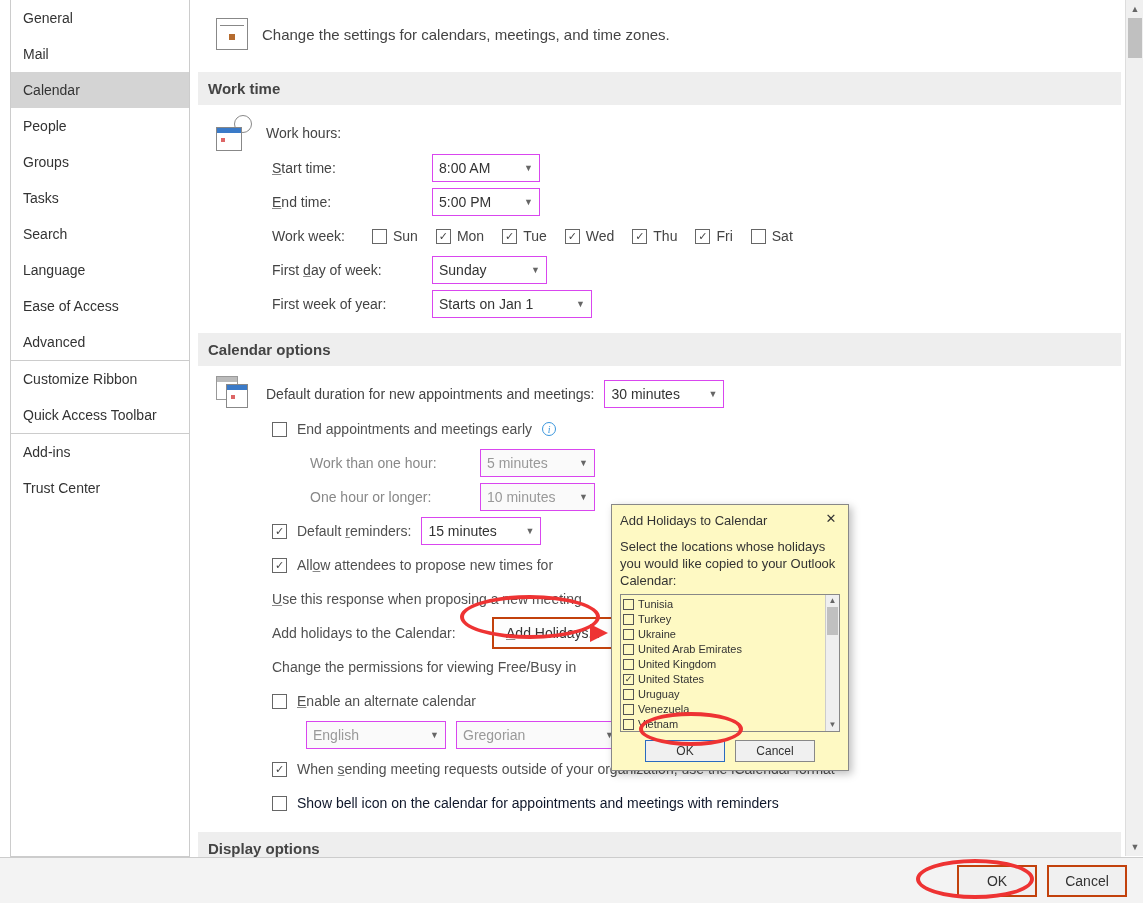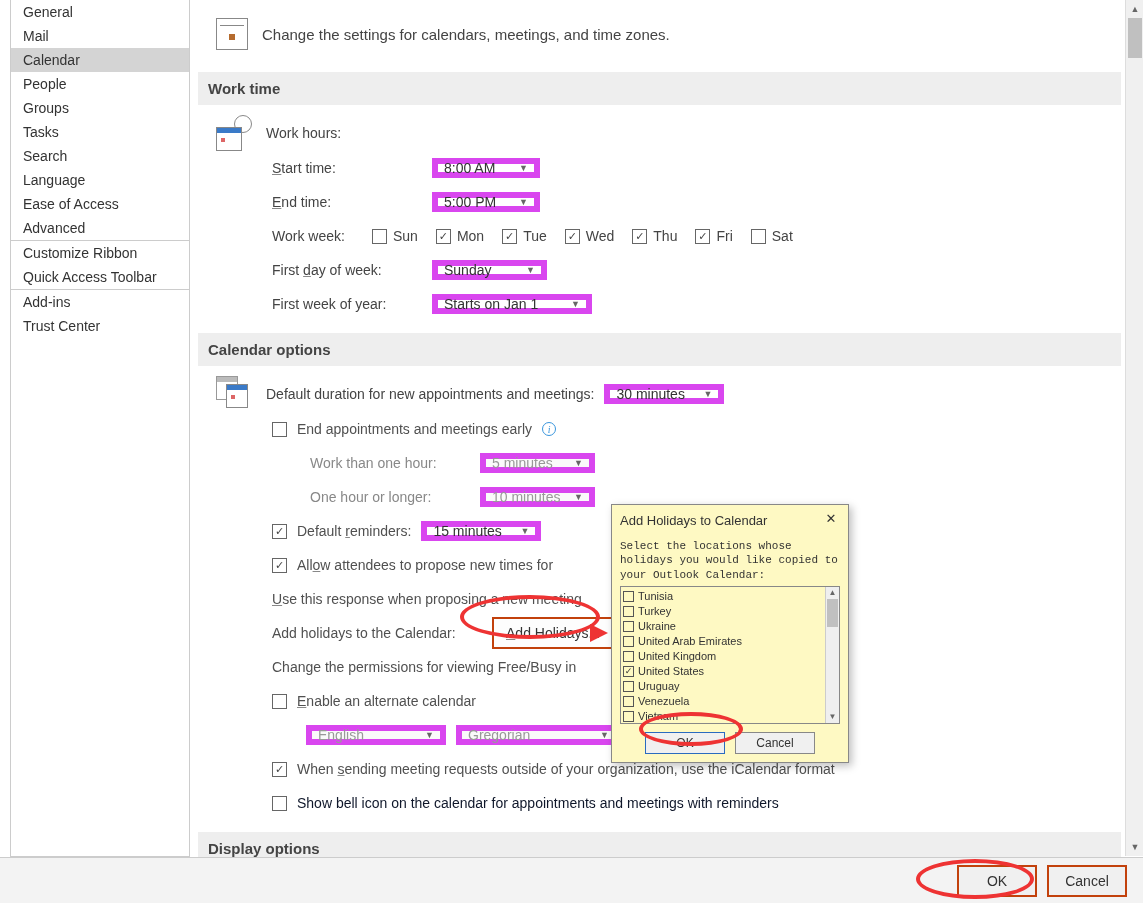--- a/index.html
+++ b/index.html
@@ -23,21 +23,21 @@
   .sidebar {
     width: 180px;
     border: 1px solid #ccc;
     border-top: none;
     background: #fff;
     margin-left: 10px;
     margin-top: 0;
     position: relative;
   }
   .sidebar-item {
-    padding: 4px 12px;
+    padding: 10px 12px;
     cursor: pointer;
     color: #333;
     font-size: 14px;
   }
   .sidebar-item.selected { background: #d4d4d4; }
   .sidebar-divider {
     border-top: 1px solid #ccc;
     margin: 0;
   }
   .main {
@@ -186,28 +186,28 @@
   }
   .indent-col {
     width: 50px;
     flex-shrink: 0;
   }
   .label {
     color: #444;
   }
   .u { text-decoration: underline; text-decoration-color: #888; }
   .dropdown {
-    border: 6px solid #d946ef;
+    border: 1px solid #d946ef;
     background: #fff;
     padding: 3px 6px;
     display: inline-flex;
     align-items: center;
     justify-content: space-between;
     min-width: 100px;
-    height: 20px;
+    height: 28px;
     cursor: pointer;
   }
   .dropdown.disabled { color: #999; background: #fafafa; }
   .caret {
     font-size: 9px; color: #666; margin-left: 6px;
   }
   .caret::before { content: "▼"; }
   .chk {
     width: 15px; height: 15px;
     border: 1px solid #666;
@@ -314,25 +314,24 @@
     cursor: pointer;
     font-size: 13px;
     text-align: center;
     line-height: 16px;
     color: #333;
   }
   .dialog-body {
     padding: 4px 8px 8px 8px;
   }
   .dialog-inst {
-    font-size: 11px;
+    font-size: 13px;
     color: #333;
     line-height: 1.3;
     margin-bottom: 4px;
-    font-family: Liberation Mono, monospace;
   }
   .loc-list {
     border: 1px solid #888;
     height: 138px;
     overflow: hidden;
     position: relative;
   }
   .loc-scroll-track {
     position: absolute; right: 0; top: 0; bottom: 0;
     width: 14px;

